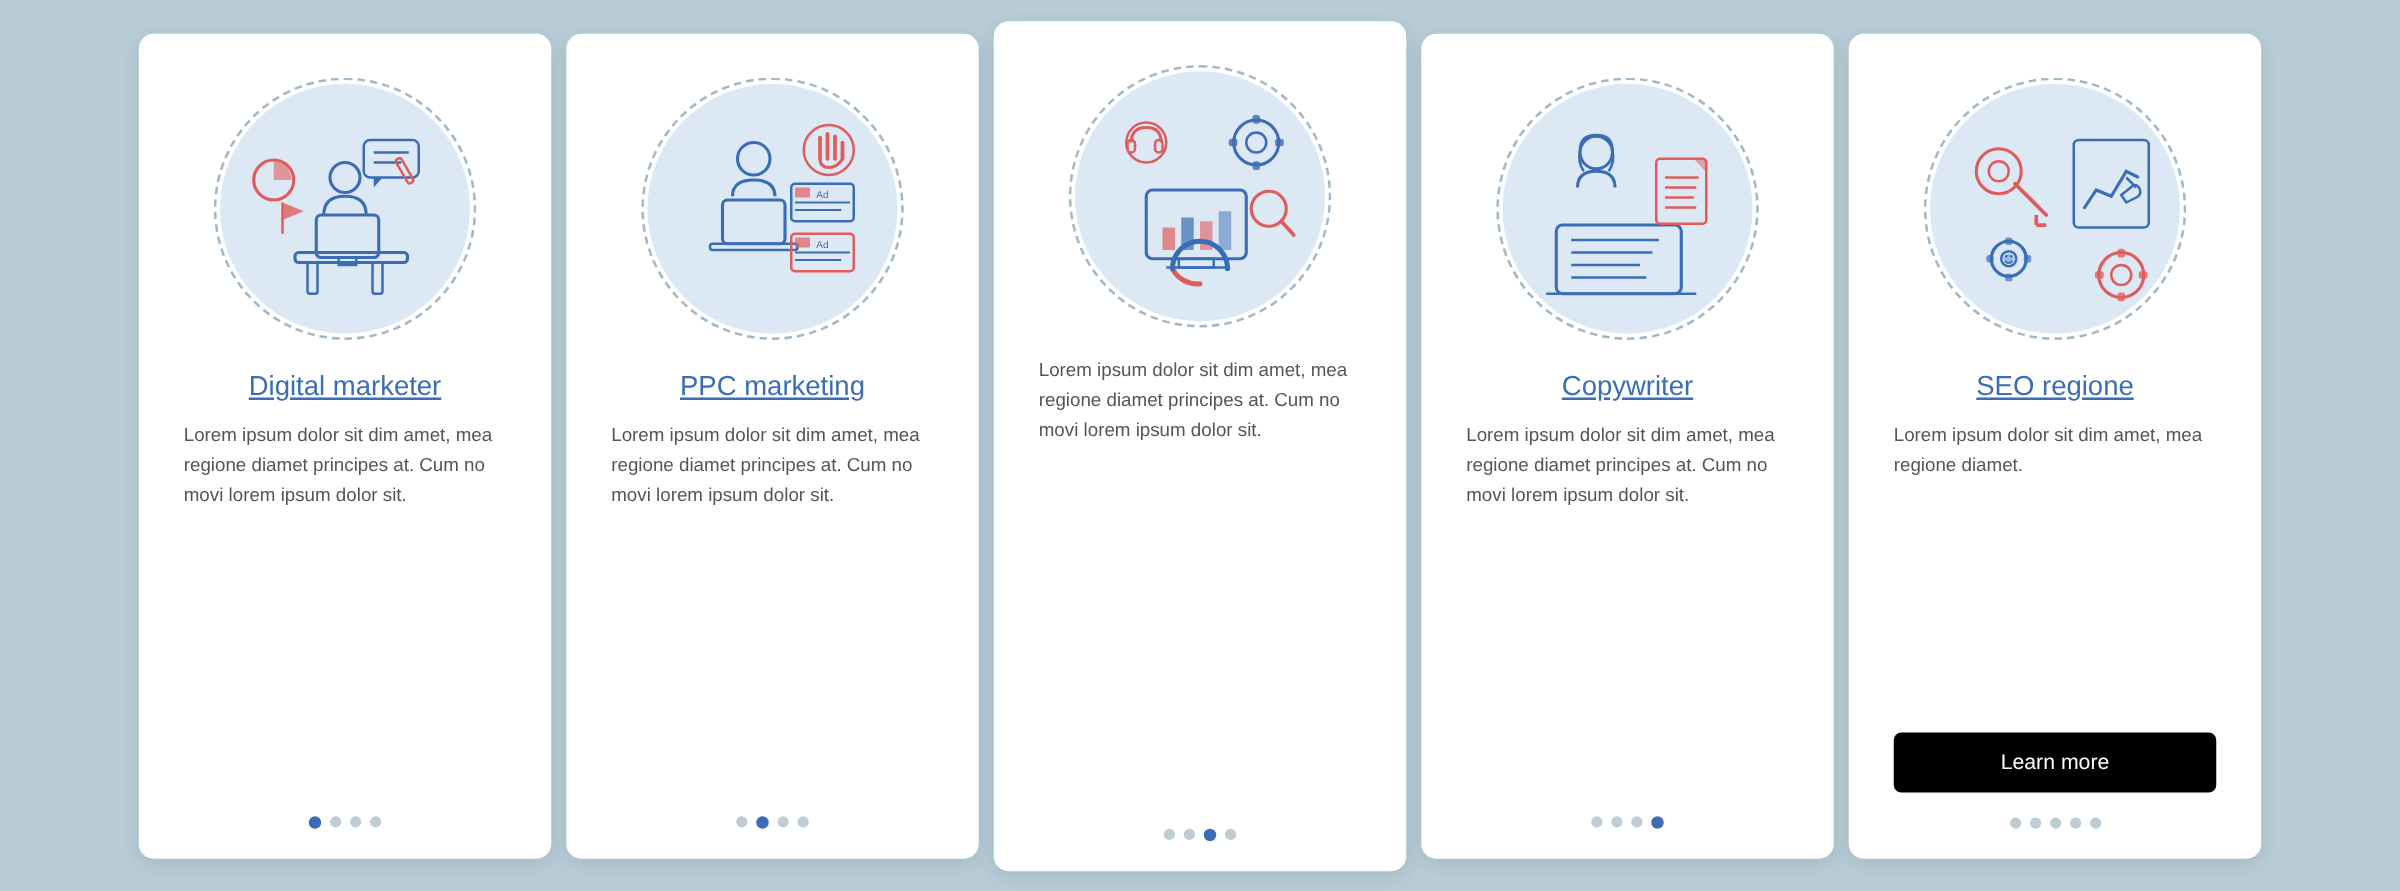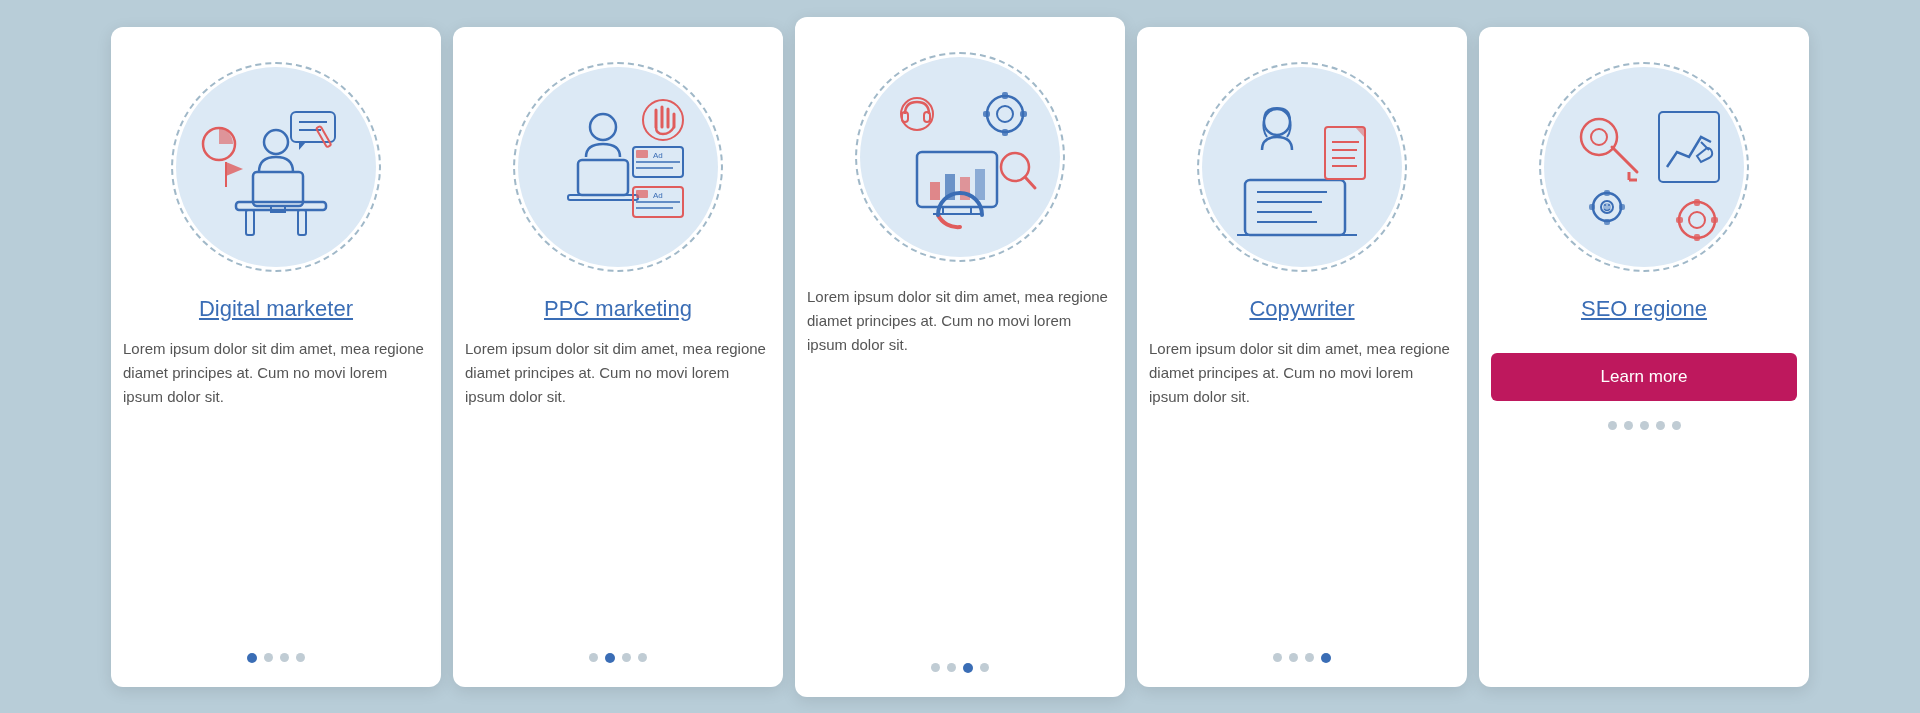--- a/index.html
+++ b/index.html
@@ -24,21 +24,21 @@
     }
 
     .card {
       width: 330px;
       min-height: 660px;
       background: #ffffff;
       border-radius: 12px;
       display: flex;
       flex-direction: column;
       align-items: center;
-      padding: 30px 12px 24px;
+      padding: 30px 36px 24px;
       box-shadow: 0 4px 16px rgba(0,0,0,0.10);
       position: relative;
     }
 
     .card.active {
       min-height: 680px;
     }
 
     .icon-area {
       width: 220px;
@@ -112,21 +112,21 @@
       background: #c0ccd4;
     }
 
     .dot.active {
       background: #3a6db5;
       width: 10px;
       height: 10px;
     }
 
     .learn-more-btn {
-      background: #be185d;
+      background: #000000;
       color: #fff;
       border: none;
       border-radius: 6px;
       padding: 14px 36px;
       font-size: 17px;
       cursor: pointer;
       margin-top: 16px;
       width: 100%;
     }
   </style>
@@ -333,20 +333,21 @@
         <rect x="40" y="132" width="6" height="6" rx="2" fill="#3a6db5" opacity="0.7"></rect>
         <rect x="70" y="132" width="6" height="6" rx="2" fill="#3a6db5" opacity="0.7"></rect>
 
         <circle cx="58" cy="135" r="4" fill="#3a6db5" opacity="0.4"></circle>
         <circle cx="56" cy="133" r="1" fill="#3a6db5"></circle>
         <circle cx="60" cy="133" r="1" fill="#3a6db5"></circle>
         <path d="M55 137 Q58 140 61 137" fill="none" stroke="#3a6db5" stroke-width="1.5"></path>
       </svg>
     </div>
     <div class="card-title">SEO regione</div>
+    <div class="card-text">Lorem ipsum dolor sit dim amet, mea regione diamet.</div>
     <button class="learn-more-btn">Learn more</button>
     <div class="dots-row">
       <div class="dot"></div>
       <div class="dot"></div>
       <div class="dot"></div>
       <div class="dot"></div>
       <div class="dot"></div>
     </div>
   </div>
 

